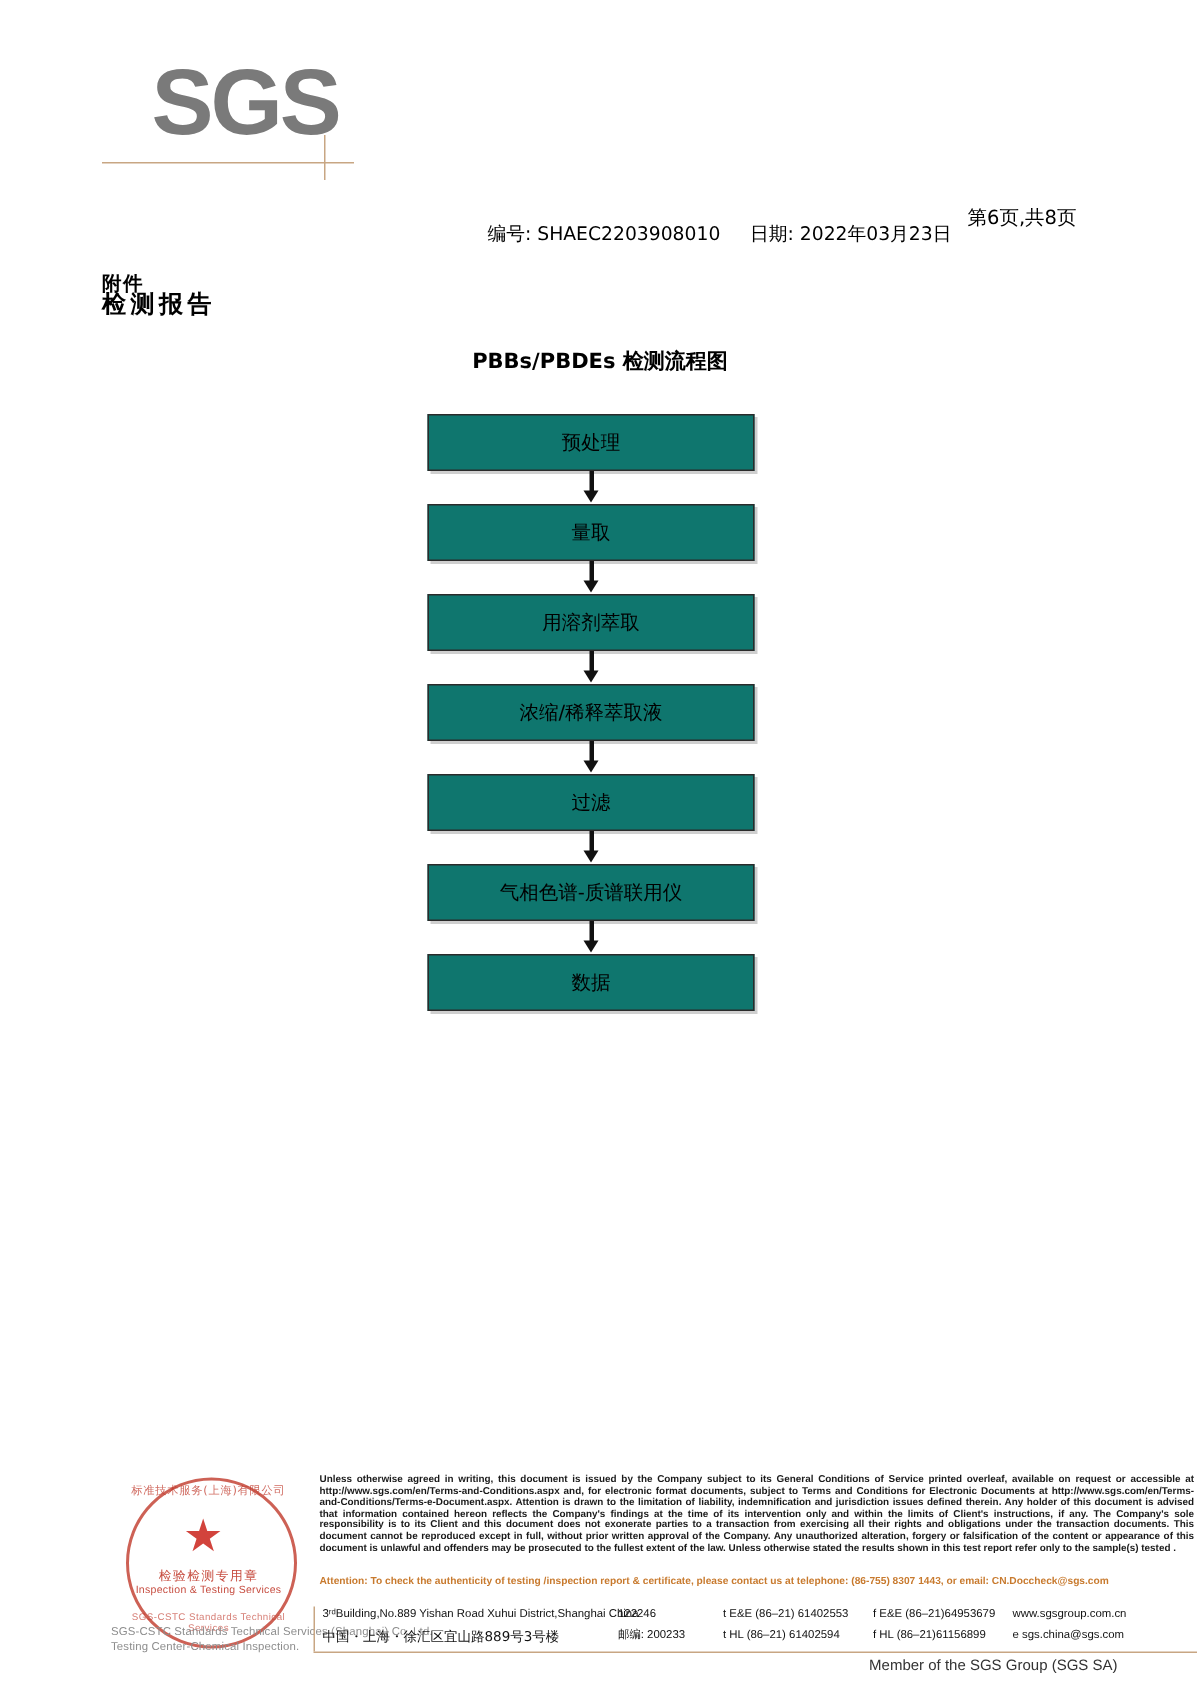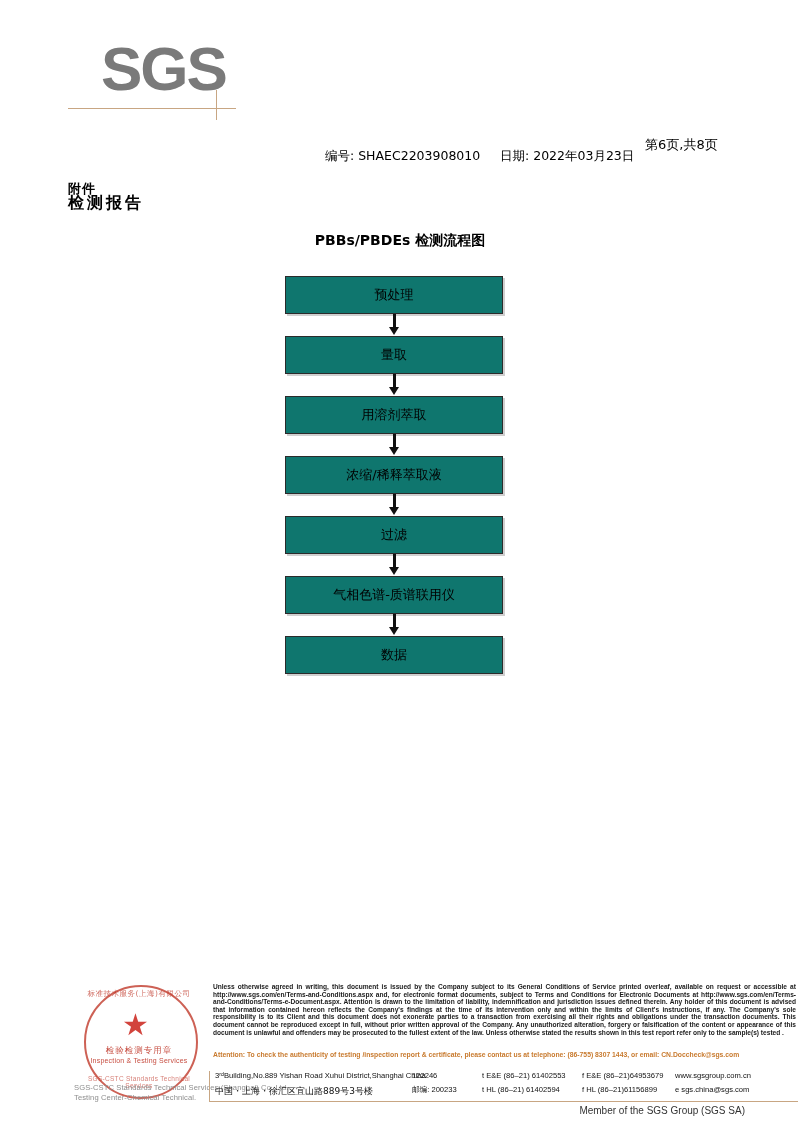--- a/index.html
+++ b/index.html
@@ -257,21 +257,21 @@
   <div class="footer">
 
     <div class="seal">
       <div class="seal-circle"></div>
       <div class="seal-arc">标准技术服务(上海)有限公司</div>
       <div class="seal-star">★</div>
       <div class="seal-cn">检验检测专用章</div>
       <div class="seal-en">Inspection &amp; Testing Services</div>
       <div class="seal-arc2">SGS-CSTC Standards Technical Services</div>
       <div class="lab-line1">SGS-CSTC Standards Technical Services (Shanghai) Co.,Ltd.</div>
-      <div class="lab-line2">Testing Center-Chemical Technical.</div>
+      <div class="lab-line2">Testing Center-Chemical Inspection.</div>
     </div>
 
     <div class="legal">
       <p>Unless otherwise agreed in writing, this document is issued by the Company subject to its General Conditions of Service printed overleaf, available on request or accessible at http://www.sgs.com/en/Terms-and-Conditions.aspx and, for electronic format documents, subject to Terms and Conditions for Electronic Documents at http://www.sgs.com/en/Terms-and-Conditions/Terms-e-Document.aspx. Attention is drawn to the limitation of liability, indemnification and jurisdiction issues defined therein. Any holder of this document is advised that information contained hereon reflects the Company's findings at the time of its intervention only and within the limits of Client's instructions, if any. The Company's sole responsibility is to its Client and this document does not exonerate parties to a transaction from exercising all their rights and obligations under the transaction documents. This document cannot be reproduced except in full, without prior written approval of the Company. Any unauthorized alteration, forgery or falsification of the content or appearance of this document is unlawful and offenders may be prosecuted to the fullest extent of the law. Unless otherwise stated the results shown in this test report refer only to the sample(s) tested .</p>
     </div>
 
     <div class="attn">Attention: To check the authenticity of testing /inspection report &amp; certificate, please contact us at telephone: (86-755) 8307 1443, or email: CN.Doccheck@sgs.com</div>
 
     <div class="addr">
       <div class="addr-row r1">

